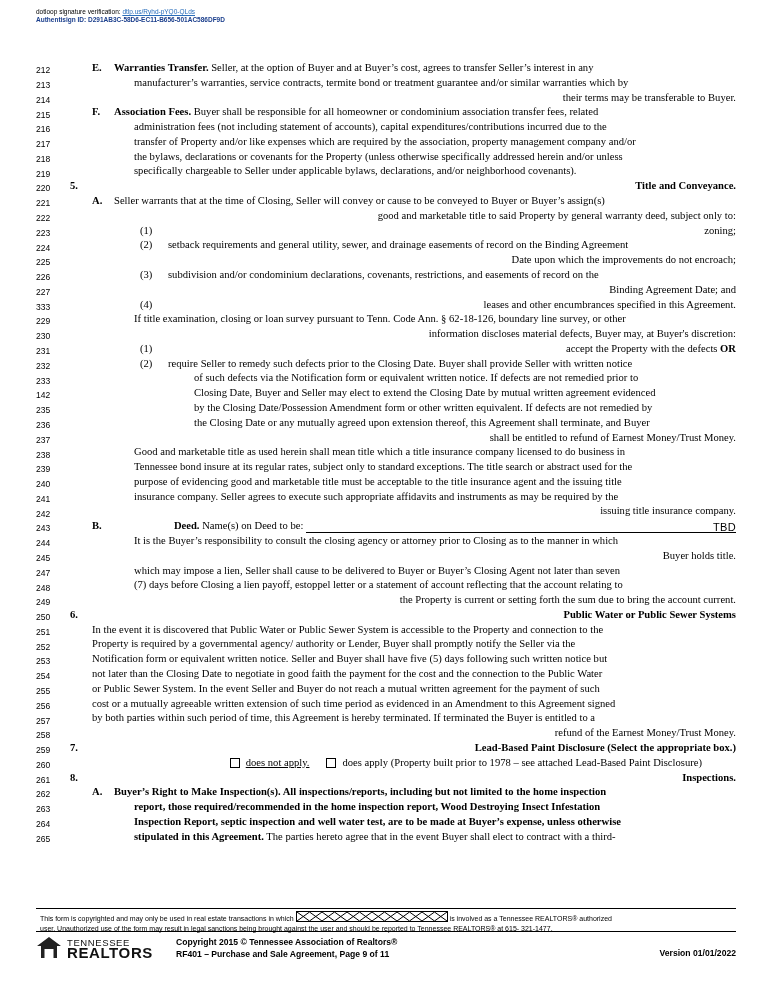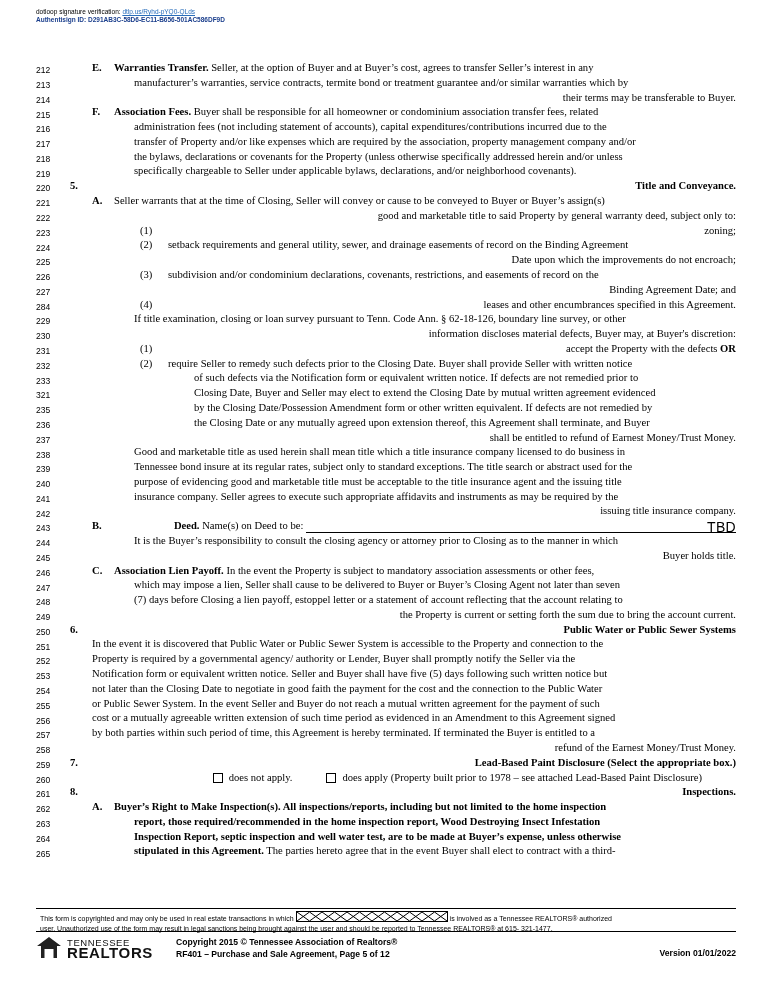--- a/index.html
+++ b/index.html
@@ -88,21 +88,21 @@
 
   
   .fillline {
     display: inline-block;
     border-bottom: 1px solid #000;
     height: 11px;
     vertical-align: bottom;
   }
   .typed {
     font-family: "Liberation Sans", sans-serif;
-    font-size: 14px;
+    font-size: 11px;
     letter-spacing: 0.3px;
   }
 
   
   .cbox {
     display: inline-block;
     width: 8px;
     height: 8px;
     border: 1px solid #000;
     vertical-align: middle;
@@ -261,21 +261,21 @@
       </div>
       <div class="row">
         <div class="lnum">226</div>
         <div class="ltext ind-4"><span class="mk b" style="position: absolute; left: 76px; top: 0px; font-weight: normal;">(3)</span><span>subdivision and/or condominium declarations, covenants, restrictions, and easements of record on the</span></div>
       </div>
       <div class="row">
         <div class="lnum">227</div>
         <div class="ltext ind-5 nojust"><span>Binding Agreement Date; and</span></div>
       </div>
       <div class="row">
-        <div class="lnum">284</div>
+        <div class="lnum">333</div>
         <div class="ltext ind-4 nojust"><span class="mk b" style="position: absolute; left: 76px; top: 0px; font-weight: normal;">(4)</span><span>leases and other encumbrances specified in this Agreement.</span></div>
       </div>
       <div class="row">
         <div class="lnum">229</div>
         <div class="ltext ind-3"><span>If title examination, closing or loan survey pursuant to Tenn. Code Ann. § 62-18-126, boundary line survey, or other</span></div>
       </div>
       <div class="row">
         <div class="lnum">230</div>
         <div class="ltext ind-3 nojust"><span>information discloses material defects, Buyer may, at Buyer's discretion:</span></div>
       </div>
@@ -285,21 +285,21 @@
       </div>
       <div class="row">
         <div class="lnum">232</div>
         <div class="ltext ind-4"><span class="mk b" style="position: absolute; left: 76px; top: 0px; font-weight: normal;">(2)</span><span>require Seller to remedy such defects prior to the Closing Date. Buyer shall provide Seller with written notice</span></div>
       </div>
       <div class="row">
         <div class="lnum">233</div>
         <div class="ltext ind-5"><span>of such defects via the Notification form or equivalent written notice.  If defects are not remedied prior to</span></div>
       </div>
       <div class="row">
-        <div class="lnum">321</div>
+        <div class="lnum">142</div>
         <div class="ltext ind-5"><span>Closing Date, Buyer and Seller may elect to extend the Closing Date by mutual written agreement evidenced</span></div>
       </div>
       <div class="row">
         <div class="lnum">235</div>
         <div class="ltext ind-5"><span>by the Closing Date/Possession Amendment form or other written equivalent. If defects are not remedied by</span></div>
       </div>
       <div class="row">
         <div class="lnum">236</div>
         <div class="ltext ind-5"><span>the Closing Date or any mutually agreed upon extension thereof, this Agreement shall terminate, and Buyer</span></div>
       </div>
@@ -333,24 +333,20 @@
       </div>
       <div class="row">
         <div class="lnum">244</div>
         <div class="ltext ind-3"><span>It is the Buyer’s responsibility to consult the closing agency or attorney prior to Closing as to the manner in which</span></div>
       </div>
       <div class="row">
         <div class="lnum">245</div>
         <div class="ltext ind-3 nojust"><span>Buyer holds title.</span></div>
       </div>
       <div class="row">
-        <div class="lnum">246</div>
-        <div class="ltext ind-2"><span class="mk b" style="position: absolute; left: 28px; top: 0px;">C.</span><span class="b">Association Lien Payoff.</span><span>  In the event the Property is subject to mandatory association assessments or other fees,</span></div>
-      </div>
-      <div class="row">
         <div class="lnum">247</div>
         <div class="ltext ind-3"><span>which may impose a lien, Seller shall cause to be delivered to Buyer or Buyer’s Closing Agent not later than seven</span></div>
       </div>
       <div class="row">
         <div class="lnum">248</div>
         <div class="ltext ind-3"><span>(7) days before Closing a lien payoff, estoppel letter or a statement of account reflecting that the account relating to</span></div>
       </div>
       <div class="row">
         <div class="lnum">249</div>
         <div class="ltext ind-3 nojust"><span>the Property is current or setting forth the sum due to bring the account current.</span></div>
@@ -390,21 +386,21 @@
       <div class="row">
         <div class="lnum">258</div>
         <div class="ltext ind-1 nojust"><span>refund of the Earnest Money/Trust Money.</span></div>
       </div>
       <div class="row">
         <div class="lnum">259</div>
         <div class="ltext ind-1 nojust"><span class="mk b" style="position: absolute; left: 6px; top: 0px;">7.</span><span class="b">Lead-Based Paint Disclosure (Select the appropriate box.)</span></div>
       </div>
       <div class="row">
         <div class="lnum">260</div>
-        <div class="ltext ind-1 nojust"><span style="margin-right: 34px;"><span class="cbox"></span><span>does not apply.</span></span><span style="margin-right: 34px;"><span class="cbox"></span><span>does apply (Property built prior to 1978 – see attached Lead-Based Paint Disclosure)</span></span></div>
+        <div class="ltext ind-1 nojust"><span style="margin-right: 17px; text-decoration: underline;"><span class="cbox"></span><span>does not apply.</span></span><span style="margin-right: 34px;"><span class="cbox"></span><span>does apply (Property built prior to 1978 – see attached Lead-Based Paint Disclosure)</span></span></div>
       </div>
       <div class="row">
         <div class="lnum">261</div>
         <div class="ltext ind-1 nojust"><span class="mk b" style="position: absolute; left: 6px; top: 0px;">8.</span><span class="b">Inspections.</span></div>
       </div>
       <div class="row">
         <div class="lnum">262</div>
         <div class="ltext ind-2"><span class="mk b" style="position: absolute; left: 28px; top: 0px;">A.</span><span class="b">Buyer’s Right to Make Inspection(s). All inspections/reports, including but not limited to the home inspection</span></div>
       </div>
       <div class="row">
@@ -442,18 +438,18 @@
           <rect x="8.5" y="13" width="9" height="9" fill="#fff"></rect>
         </svg>
       </span>
       <span class="logo-text">
         <span style="display:block;font-weight:normal;">TENNESSEE</span>
         <span style="display:block;font-weight:bold;font-size:15px;">REALTORS</span>
       </span>
     </div>
     <div class="footer-center">
       <div>Copyright 2015 © Tennessee Association of Realtors®</div>
-      <div>RF401 – Purchase and Sale Agreement, Page 5 of 12</div>
+      <div>RF401 – Purchase and Sale Agreement, Page 9 of 11</div>
     </div>
     <div class="footer-right">Version 01/01/2022</div>
   </div>
 
 </div>
 
 </body></html>

